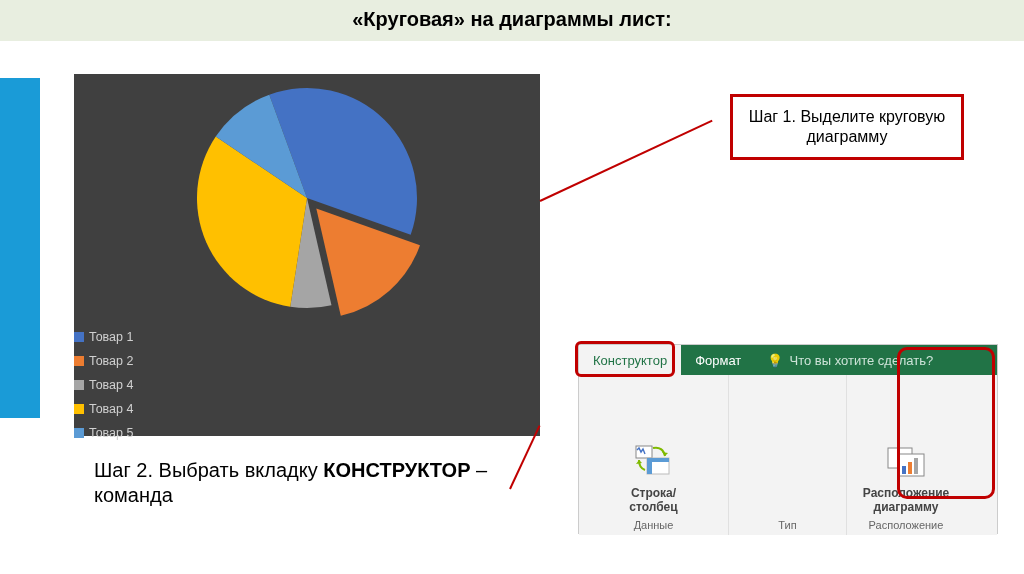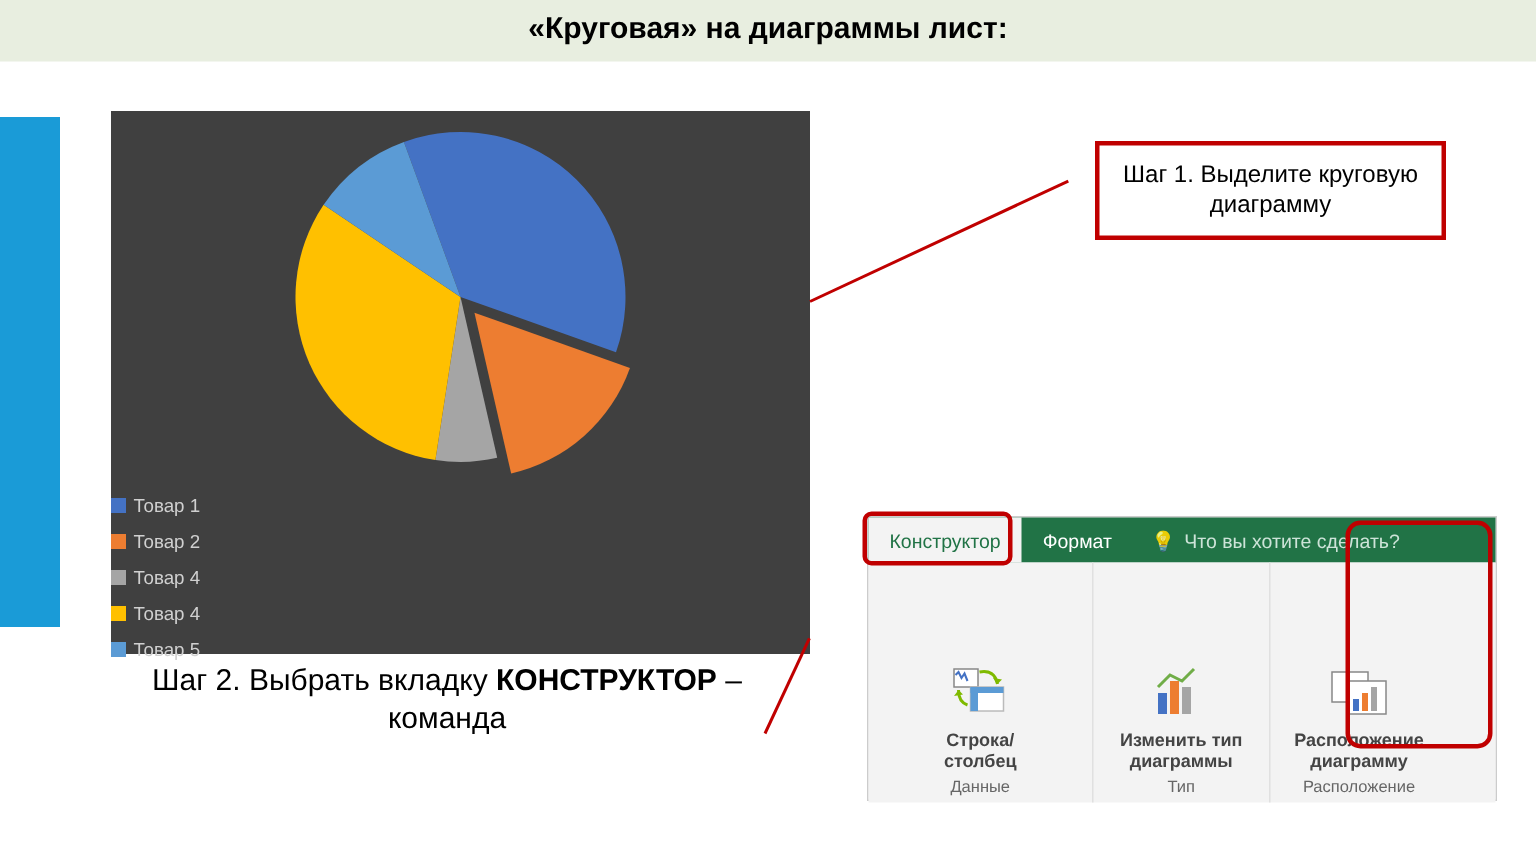--- a/index.html
+++ b/index.html
@@ -75,23 +75,22 @@
     top: 200px;
     width: 190px;
     height: 2px;
     background: #c00000;
     transform-origin: left center;
     transform: rotate(-25deg);
   }
   .step2-box {
     position: absolute;
     left: 90px;
-    top: 438px;
+    top: 454px;
     width: 416px;
-    text-align: center;
     font-size: 20px;
     line-height: 1.25;
     padding: 4px 4px;
   }
   .step2-line {
     position: absolute;
     left: 510px;
     top: 488px;
     width: 70px;
     height: 2px;
@@ -268,32 +267,20 @@
             </svg>
           </div>
           <span>Строка/</span>
           <span>столбец</span>
         </div>
       </div>
       <div class="group-label">Данные</div>
     </div>
 
     <div class="group" style="width:118px">
-      <div class="btn-col">
-        <div class="icon-box">
-          <svg width="44" height="40" viewBox="0 0 44 40">
-            <rect x="6" y="22" width="6" height="14" fill="#4472c4"></rect>
-            <rect x="14" y="14" width="6" height="22" fill="#ed7d31"></rect>
-            <rect x="22" y="18" width="6" height="18" fill="#a5a5a5"></rect>
-            <path d="M6 18 L14 10 L22 14 L30 6" stroke="#70ad47" fill="none" stroke-width="2"></path>
-          </svg>
-        </div>
-        <span>Изменить тип</span>
-        <span>диаграммы</span>
-      </div>
       <div class="group-label">Тип</div>
     </div>
 
     <div class="group" style="width:118px;border-right:none">
       <div class="btn-col">
         <div class="icon-box">
           <svg width="44" height="40" viewBox="0 0 44 40">
             <rect x="4" y="8" width="24" height="20" fill="#fff" stroke="#888"></rect>
             <rect x="14" y="14" width="26" height="22" fill="#fff" stroke="#888"></rect>
             <rect x="18" y="26" width="4" height="8" fill="#4472c4"></rect>

